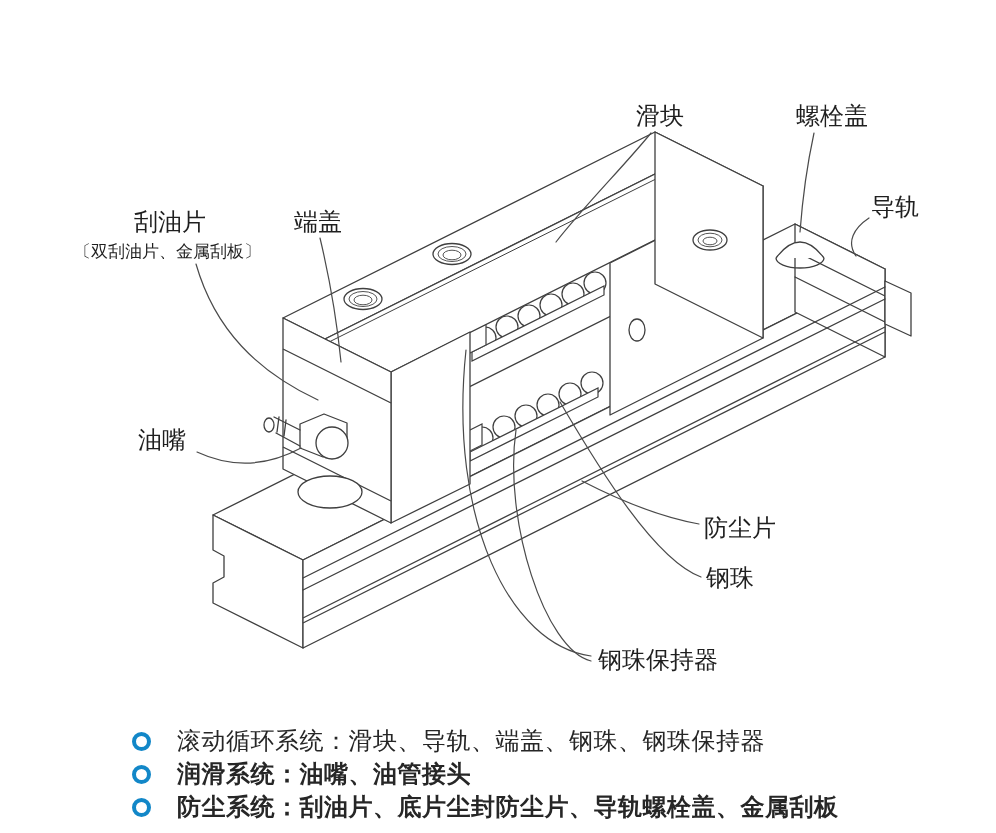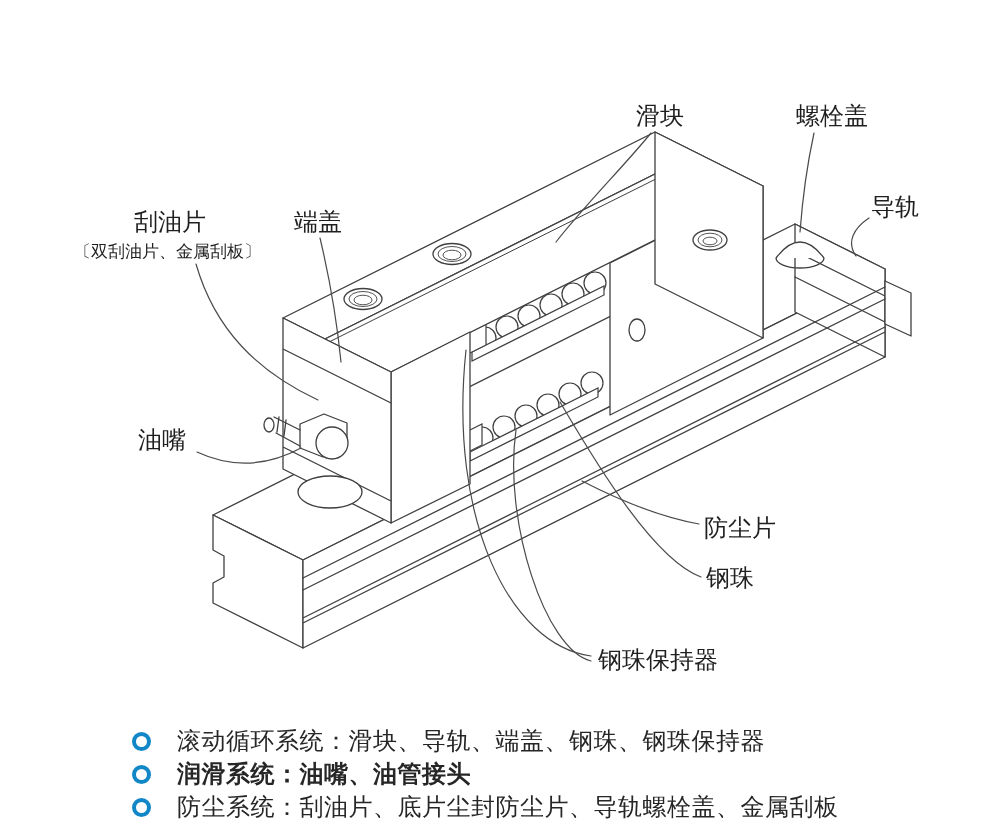--- a/index.html
+++ b/index.html
@@ -146,19 +146,19 @@
 
   <div class="legend">
     <div class="legend-row" style="left:132px;top:727px;">
       <span class="bullet"></span>
       <span class="legend-text">滚动循环系统：滑块、导轨、端盖、钢珠、钢珠保持器</span>
     </div>
     <div class="legend-row" style="left:132px;top:760px;font-weight:bold;">
       <span class="bullet"></span>
       <span class="legend-text">润滑系统：油嘴、油管接头</span>
     </div>
-    <div class="legend-row" style="left:132px;top:793px;">
+    <div class="legend-row" style="left:132px;top:793px;font-weight:bold;">
       <span class="bullet"></span>
       <span class="legend-text">防尘系统：刮油片、底片尘封防尘片、导轨螺栓盖、金属刮板</span>
     </div>
   </div>
 
 </div>
 
 </body></html>

